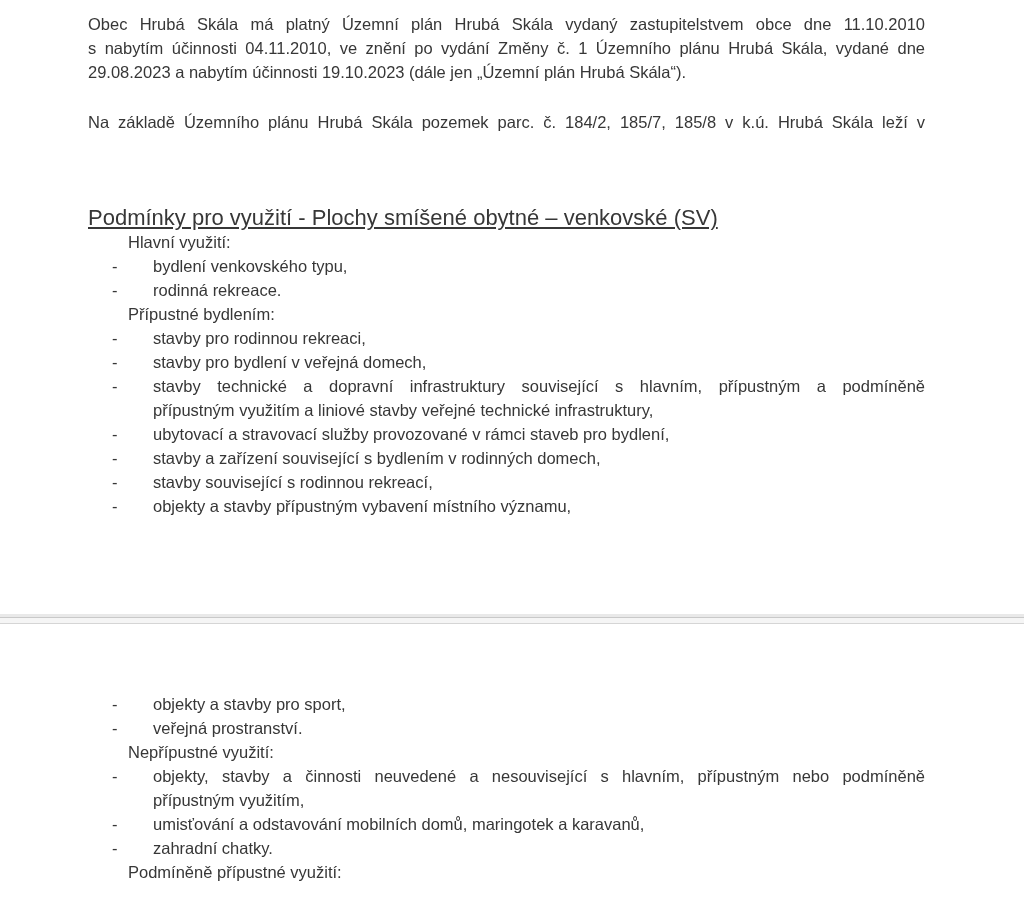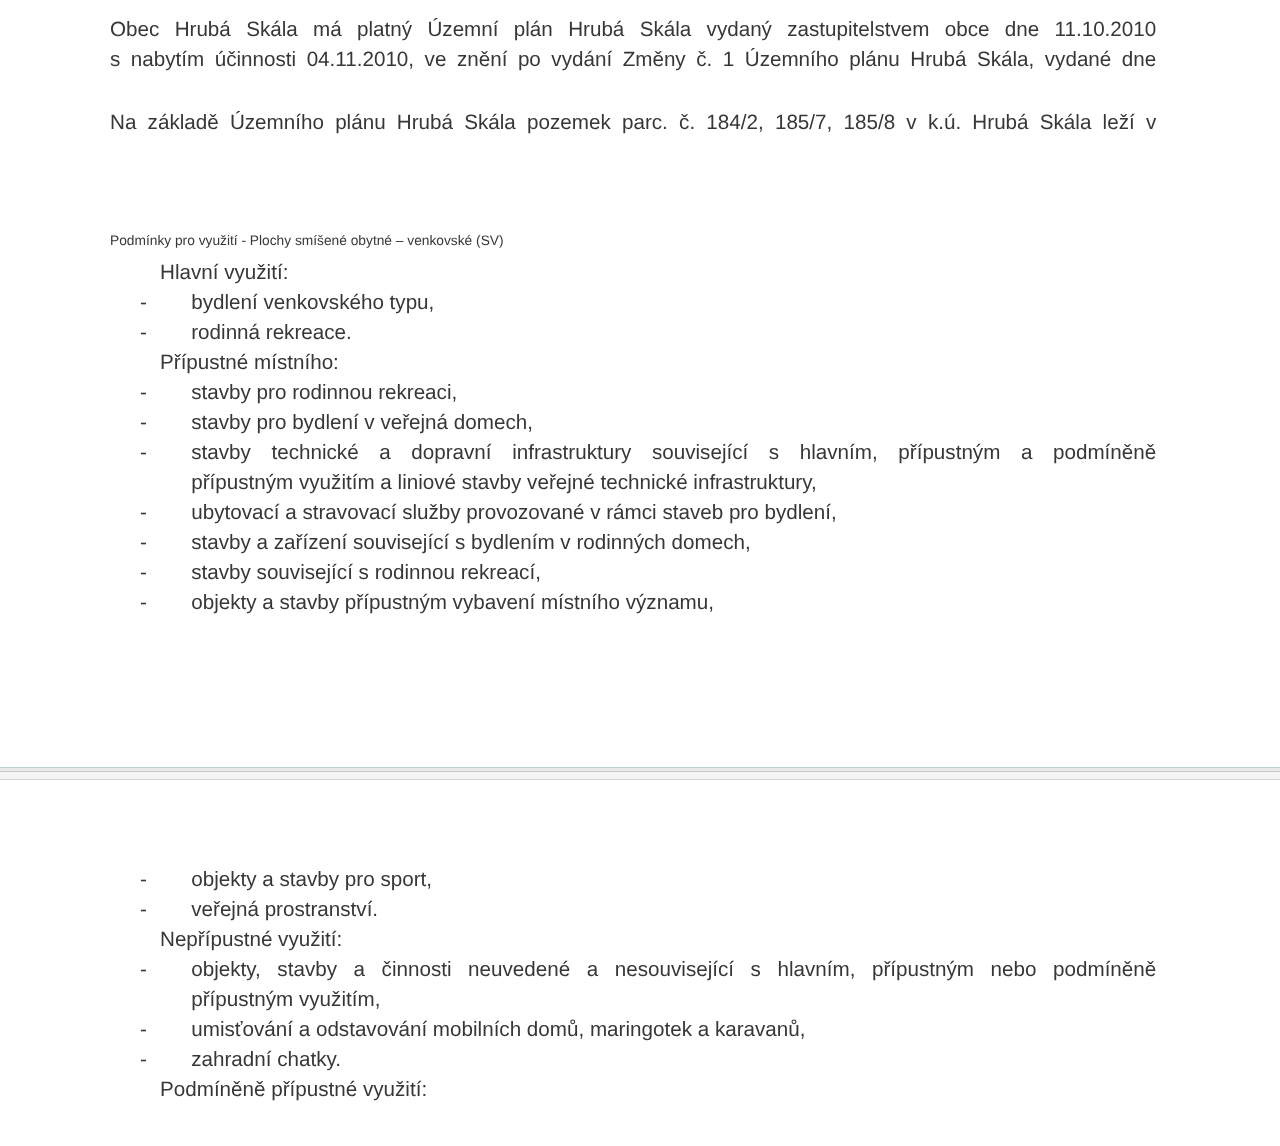--- a/index.html
+++ b/index.html
@@ -1,17 +1,17 @@
 <!DOCTYPE html>
 <html><head>
 <meta charset="utf-8">
 <style>
   html, body { margin: 0; padding: 0; background: #ffffff; }
   .viewport {
-    width: 1024px; height: 917px; overflow: hidden; background: #0f766e;
+    width: 1024px; height: 917px; overflow: hidden; background: #fde047;
     font-family: "Liberation Sans", sans-serif;
     color: #373737;
   }
   .page { box-sizing: border-box; background: #ffffff; }
   .page1 { height: 614px; padding: 12px 99px 0 88px; }
   .page-separator {
     height: 10px; width: 1024px;
     background: linear-gradient(to bottom,
       #e9e9e9 0px, #e9e9e9 3px,
       #c9c9c9 3px, #c9c9c9 4px,
@@ -20,21 +20,22 @@
   }
   .page2 { height: 293px; padding: 68px 99px 0 88px; }
 
   .line { font-size: 16.5px; line-height: 24px; white-space: normal; }
   .j { text-align: justify; text-align-last: justify; }
 
   .para-intro { margin: 0 0 26px 0; }
   .para-parcel { margin: 0 0 71px 0; }
 
   .heading {
-    font-size: 11px; line-height: 25px;
+    font-size: 22px; line-height: 25px;
+    text-decoration: underline;
   }
   .label { font-size: 16.5px; line-height: 24px; margin-left: 40px; }
 
   .bullet { display: flex; }
   .dash {
     width: 49px; box-sizing: border-box; padding-left: 24px;
     font-size: 16.5px; line-height: 24px; flex: 0 0 49px;
   }
   .txt { flex: 1 1 auto; min-width: 0; margin-left: 16px; }
   .txt > .line { display: block; }
@@ -49,20 +50,21 @@
 </head>
 <body>
 
 <div class="viewport">
 
   <div class="page page1">
 
     <div class="para-intro">
       <div class="line j">Obec Hrubá Skála má platný Územní plán Hrubá Skála vydaný zastupitelstvem obce dne 11.10.2010</div>
       <div class="line j">s nabytím účinnosti 04.11.2010, ve znění po vydání Změny č. 1 Územního plánu Hrubá Skála, vydané dne</div>
+      <div class="line">29.08.2023 a nabytím účinnosti 19.10.2023 (dále jen „Územní plán Hrubá Skála“).</div>
     </div>
 
     <div class="para-parcel">
       <div class="line j">Na základě Územního plánu Hrubá Skála pozemek parc. č. 184/2, 185/7, 185/8 v k.ú. Hrubá Skála leží v</div>
     </div>
 
     <div class="heading">Podmínky pro využití - Plochy smíšené obytné – venkovské (SV)</div>
 
     <div class="label">Hlavní využití:</div>
 
@@ -72,21 +74,21 @@
           <span class="line">bydlení venkovského typu,</span>
         </span>
     </div>
     <div class="bullet">
       <span class="dash">-</span>
       <span class="txt">
           <span class="line">rodinná rekreace.</span>
         </span>
     </div>
 
-    <div class="label">Přípustné místního:</div>
+    <div class="label">Přípustné bydlením:</div>
 
     <div class="bullet">
       <span class="dash">-</span>
       <span class="txt">
           <span class="line">stavby pro rodinnou rekreaci,</span>
         </span>
     </div>
     <div class="bullet">
       <span class="dash">-</span>
       <span class="txt">

